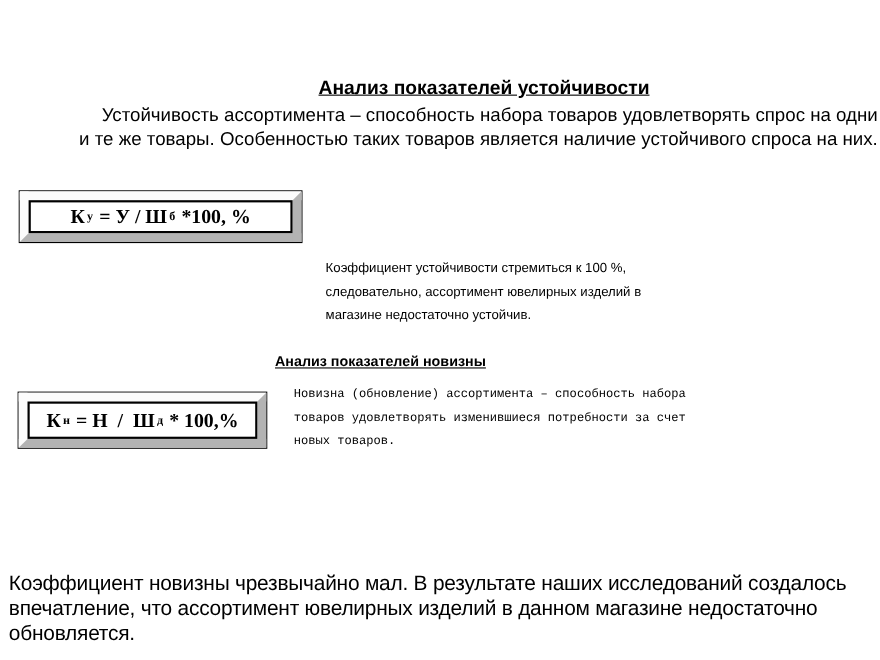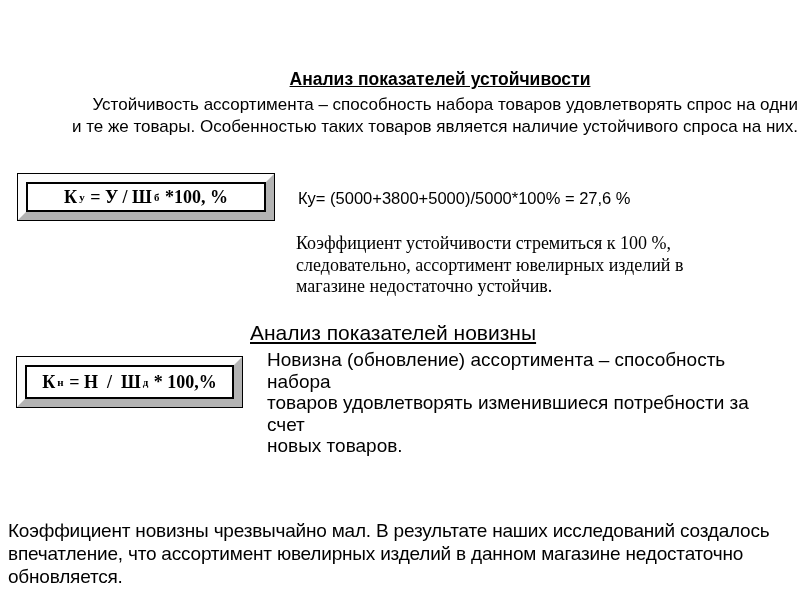--- a/index.html
+++ b/index.html
@@ -57,30 +57,30 @@
     vertical-align: -5px;
     margin: 0 1px 0 2px;
   }
 
   .stability-calc {
     left: 298px; top: 155px; width: 460px;
     font-size: 16.5px;
   }
   .stability-note {
     left: 296px; top: 199px; width: 430px;
-    font-size: 18px; line-height: 21.5px; font-family: Liberation Serif, serif;
+    font-size: 12px; line-height: 21.5px;
   }
   .novelty-heading {
     left: 250px; top: 287px;
-    font-size: 21px; font-weight: normal;
+    font-size: 13px; font-weight: bold;
     text-decoration: underline;
   }
   .novelty-def {
     left: 267px; top: 315px; width: 490px;
-    font-size: 19px; line-height: 21.5px;
+    font-size: 11px; line-height: 21.5px; font-family: Liberation Mono, monospace;
   }
   .novelty-body {
     left: 230px; top: 381px; width: 550px;
     font-size: 16.5px; line-height: 21px;
   }
   .conclusion {
     left: 8px; top: 485px; width: 770px;
     font-size: 19px; line-height: 23px;
     letter-spacing: -0.2px;
   }
@@ -100,21 +100,20 @@
       <div class="fbox-inner">
         <span>К</span>
           <span class="fsub">у</span>
           <span> = У / Ш</span>
           <span class="fsub">б</span>
           <span> *100, %</span>
       </div>
     </div>
   </div>
 
-  <div class="abs stability-calc">Ку= (5000+3800+5000)/5000*100% = 27,6 %</div>
 
   <div class="abs stability-note pre">Коэффициент устойчивости стремиться к 100 %,
 следовательно, ассортимент ювелирных изделий в
 магазине недостаточно устойчив.</div>
 
   <div class="abs novelty-heading">Анализ показателей новизны</div>
 
   <div class="abs fbox" style="left:16px; top:322px; width:227px; height:52px;">
     <div class="fbox-bevel">
       <div class="fbox-inner">

